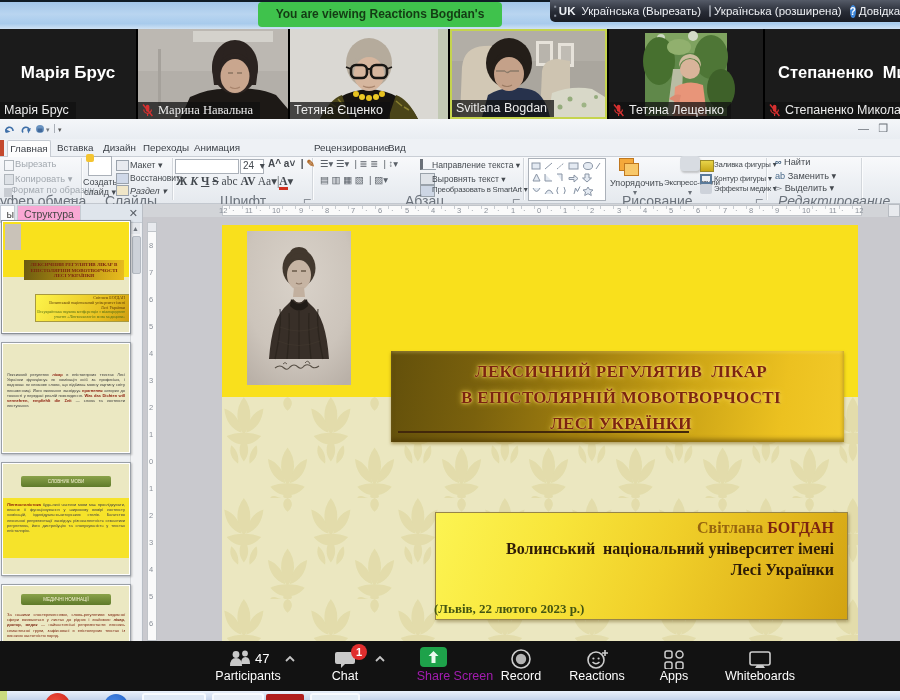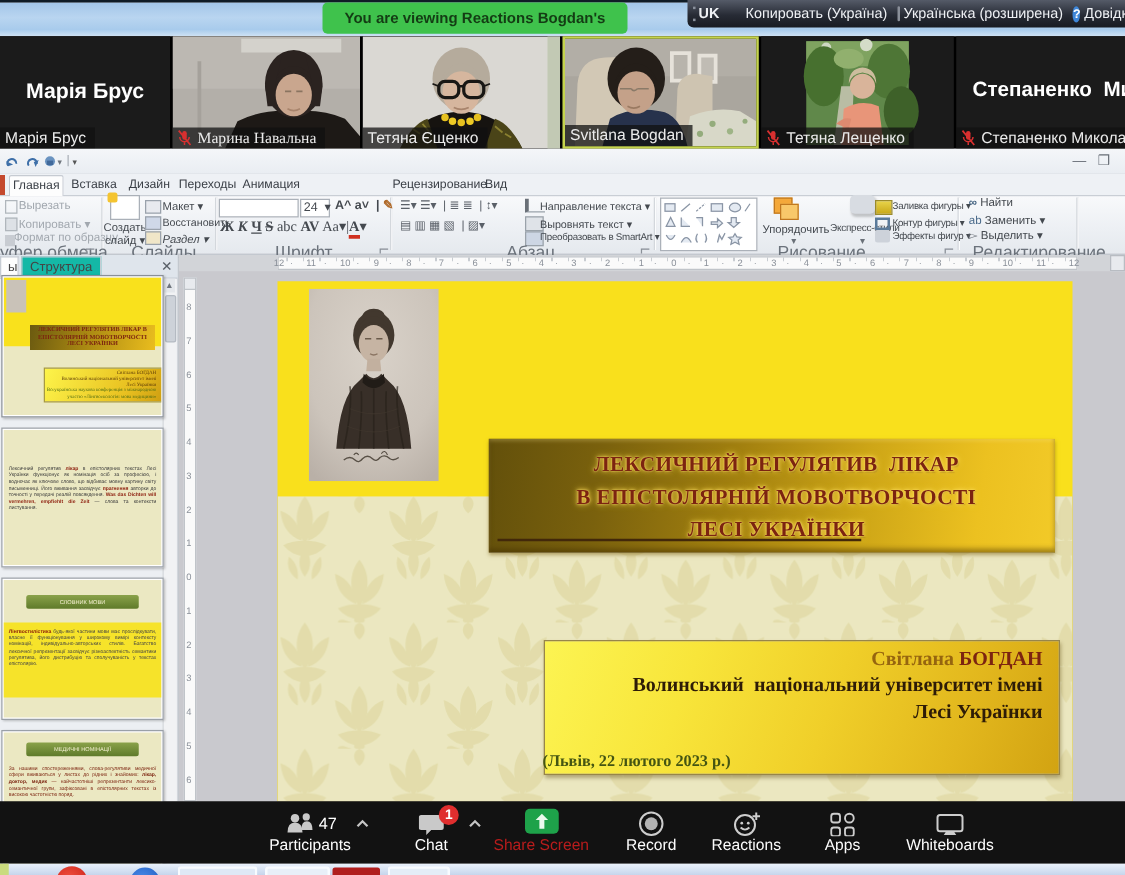--- a/index.html
+++ b/index.html
@@ -17,22 +17,22 @@
 .vlabel{position:absolute;left:0;bottom:0;background:rgba(16,16,16,.74);color:#ebebeb;font-size:12.5px;height:17px;line-height:17px;padding:0 7px 0 4px;display:flex;align-items:center;gap:4px;white-space:nowrap;}
 .ctext{position:absolute;width:100%;text-align:center;color:#fff;font-weight:bold;font-size:17px;top:34px;}
 </style>
 </head>
 <body>
 <div id="root">
 <div class="abs" id="topbar"></div>
 <div class="abs" id="greenpill">You are viewing Reactions Bogdan's screen</div>
 <div class="abs" id="langbar">
       <span style="color:#8a909c;margin:0 2px 0 4px;font-size:8px;">▪<br>▪</span>
-      <span style="font-weight:bold;margin-right:21px;">UK</span>
-      <span>Копировать (Україна)</span>
+      <span style="font-weight:bold;margin-right:6px;">UK</span>
+      <span>Українська (Вырезать)</span>
       <span class="kbico" style="margin:0 3px 0 8px;"></span>
       <span>Українська (розширена)</span>
       <span class="qico" style="margin:0 3px 0 8px;">?</span>
       <span>Довідка</span>
       <span style="margin-left:10px;color:#cfd3da;font-size:7px;line-height:5px;">▲<br>▼</span>
     </div>
 <div class="abs" id="vrow">
 
 <div class="tile" style="left:0;width:136px;">
  <div class="ctext">Марія Брус</div>
@@ -263,28 +263,28 @@
 <div class="rtxt" style="left:610px;top:178px;font-size:9px;">Упорядочить</div>
 <div class="rtxt" style="left:633px;top:188px;color:#6a7078;font-size:8px;">▾</div>
 <div class="ricon" style="left:680px;top:156px;width:20px;height:15px;background:#d8dce2;border-radius:4px;box-shadow:1px 2px 2px rgba(0,0,0,.2);"></div>
 <div class="rtxt" style="left:664px;top:178px;font-size:8px;letter-spacing:-0.2px;">Экспресс-стили</div>
 <div class="rtxt" style="left:688px;top:188px;color:#6a7078;font-size:8px;">▾</div>
 <div class="ricon" style="left:700px;top:160px;width:12px;height:10px;background:linear-gradient(#e8d44a,#c8a818);border:1px solid #9a8a2a;"></div>
 <div class="rtxt" style="left:714px;top:160px;font-size:7.8px;letter-spacing:-0.2px;">Заливка фигуры ▾</div>
 <div class="ricon" style="left:700px;top:174px;width:12px;height:10px;border:2px solid #5a7a9a;box-sizing:border-box;"></div>
 <div class="rtxt" style="left:714px;top:174px;font-size:7.8px;letter-spacing:-0.2px;">Контур фигуры ▾</div>
 <div class="ricon" style="left:700px;top:184px;width:12px;height:10px;background:#cdd2da;border-radius:2px;"></div>
-<div class="rtxt" style="left:714px;top:184px;font-size:7.8px;letter-spacing:-0.2px;">Эффекты фигур ▾</div>
+<div class="rtxt" style="left:714px;top:184px;font-size:7.8px;letter-spacing:-0.2px;">Эффекты медик ▾</div>
 <div class="rlabel" style="left:622px;">Рисование</div>
 <div class="rlabel" style="left:755px;top:191px;color:#8a9098;">⌐</div>
 
 <div class="rtxt" style="left:775px;top:157px;font-size:9.2px;"><b style="color:#3a5a7a;">∞</b> Найти</div>
 <div class="rtxt" style="left:775px;top:170px;font-size:9.2px;"><span style="color:#4a6a8a;">ab</span> Заменить ▾</div>
 <div class="rtxt" style="left:775px;top:182px;font-size:9.2px;"><span style="color:#6a7078;">▻</span> Выделить ▾</div>
-<div class="rlabel" style="left:778px;">Редактирование</div>
+<div class="rlabel" style="left:778px;font-style:italic;">Редактирование</div>
 <div class="abs" id="hruler">
       <div id="hrw"></div>
       <span class="rnum" style="left:76px;">12</span>
       <span class="rnum" style="left:89px;color:#9aa0a8;">·</span>
       <span class="rnum" style="left:102px;">11</span>
       <span class="rnum" style="left:116px;color:#9aa0a8;">·</span>
       <span class="rnum" style="left:129px;">10</span>
       <span class="rnum" style="left:142px;color:#9aa0a8;">·</span>
       <span class="rnum" style="left:156px;">9</span>
       <span class="rnum" style="left:168px;color:#9aa0a8;">·</span>
@@ -342,21 +342,21 @@
       <span class="vnum" style="top:261px;">1</span>
       <span class="vnum" style="top:288px;">2</span>
       <span class="vnum" style="top:315px;">3</span>
       <span class="vnum" style="top:342px;">4</span>
       <span class="vnum" style="top:369px;">5</span>
       <span class="vnum" style="top:396px;">6</span>
     </div><div class="abs" style="left:147px;top:222px;width:10px;height:10px;background:#e8eaee;border:1px solid #c0c4c9;box-sizing:border-box;"></div>
 <div class="abs" id="lpanel">
 <div id="ltabs"></div>
 <div style="position:absolute;left:0px;top:1px;width:15px;height:17px;background:#fdfdfd;border:1px solid #c6ccd3;border-bottom:0;font-size:10.5px;color:#444;text-align:right;line-height:16px;box-sizing:border-box;">ы</div>
-<div style="position:absolute;left:17px;top:1px;width:64px;height:17px;background:#14b8a6;border:1px solid #c6ccd3;border-bottom:0;font-size:10.5px;color:#444;text-align:center;line-height:16px;box-sizing:border-box;">Структура</div>
+<div style="position:absolute;left:17px;top:1px;width:64px;height:17px;background:#f9a8d4;border:1px solid #c6ccd3;border-bottom:0;font-size:10.5px;color:#444;text-align:center;line-height:16px;box-sizing:border-box;">Структура</div>
 <div style="position:absolute;right:4px;top:3px;font-size:11px;color:#5a6068;">✕</div>
 <div class="lscroll">
         <div style="position:absolute;left:0;top:0;width:9px;height:11px;background:#e4e7eb;text-align:center;font-size:7px;color:#70767e;line-height:11px;">▲</div>
         <div style="position:absolute;left:1px;top:13px;width:7px;height:36px;background:#cdd2d9;border:1px solid #b4bac2;border-radius:2px;"></div>
       </div>
 
 <div class="thumbw" style="top:16px;height:114px;border:1px solid #8a9098;">
   <div style="position:absolute;left:1px;top:1px;right:1px;bottom:1px;background:#ebe8c2;overflow:hidden;">
   <div style="position:absolute;left:0;top:0;width:100%;height:55px;background:#f9e11c;"></div>
   <div style="position:absolute;left:2px;top:2px;width:16px;height:26px;background:#c9c2b8;"></div>
@@ -471,21 +471,21 @@
     </svg>
 <circle><div class="abs" style="left:351px;top:644px;width:16px;height:16px;border-radius:50%;background:#e02e2e;color:#fff;font-size:11px;font-weight:bold;text-align:center;line-height:16px;">1</div>
 <svg class="abs" style="left:374px;top:655px;" width="12" height="8" viewBox="0 0 12 8">
         <path d="M2,6 L6,2 L10,6" stroke="#c4c4c4" stroke-width="1.8" fill="none"></path>
       </svg>
 <div class="zlabel" style="left:315px;width:60px;">Chat</div>
 <div class="abs" style="left:420px;top:647px;width:27px;height:20px;background:#1ea24a;border-radius:4px;"></div>
 <svg class="abs" style="left:420px;top:647px;" width="27" height="20" viewBox="0 0 27 20">
         <path d="M13.5,4 l5,5 h-3 v7 h-4 v-7 h-3 z" fill="#eafaee"></path>
       </svg>
-<div class="zlabel" style="left:385px;width:96px;color:#b91c1c;">Share Screen</div>
+<div class="zlabel" style="left:407px;width:96px;color:#a21caf;">Share Screen</div>
 <svg class="abs" style="left:510px;top:648px;" width="22" height="22" viewBox="0 0 22 22">
         <circle cx="11" cy="11" r="9" fill="none" stroke="#cdcdcd" stroke-width="1.6"></circle>
         <circle cx="11" cy="11" r="5.2" fill="#b4b4b4"></circle>
       </svg>
 <div class="zlabel" style="left:473px;width:96px;">Record</div>
 <svg class="abs" style="left:586px;top:648px;" width="24" height="22" viewBox="0 0 24 22">
         <circle cx="10" cy="12" r="8" fill="none" stroke="#cdcdcd" stroke-width="1.6"></circle>
         <circle cx="7.4" cy="10.5" r="1.1" fill="#cdcdcd"></circle>
         <circle cx="12.6" cy="10.5" r="1.1" fill="#cdcdcd"></circle>
         <path d="M6.5,14 q3.5,3.4 7,0" stroke="#cdcdcd" stroke-width="1.5" fill="none"></path>

